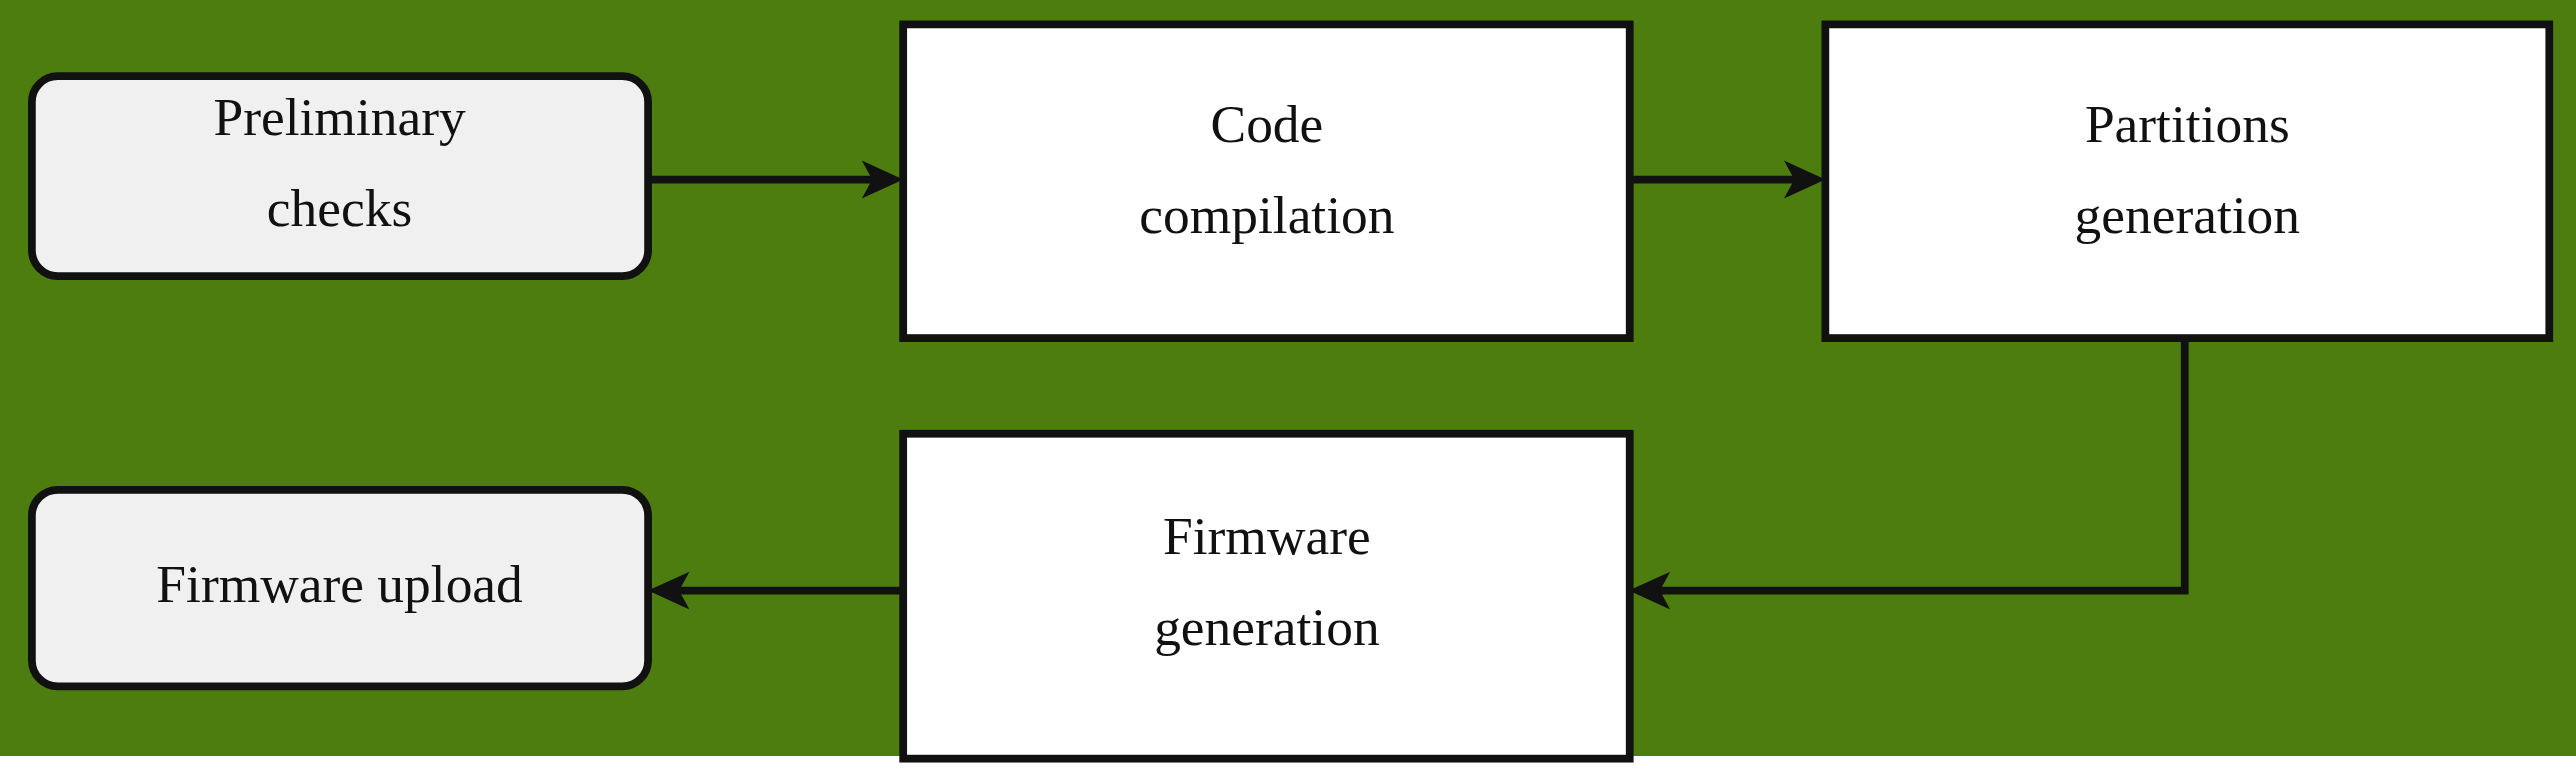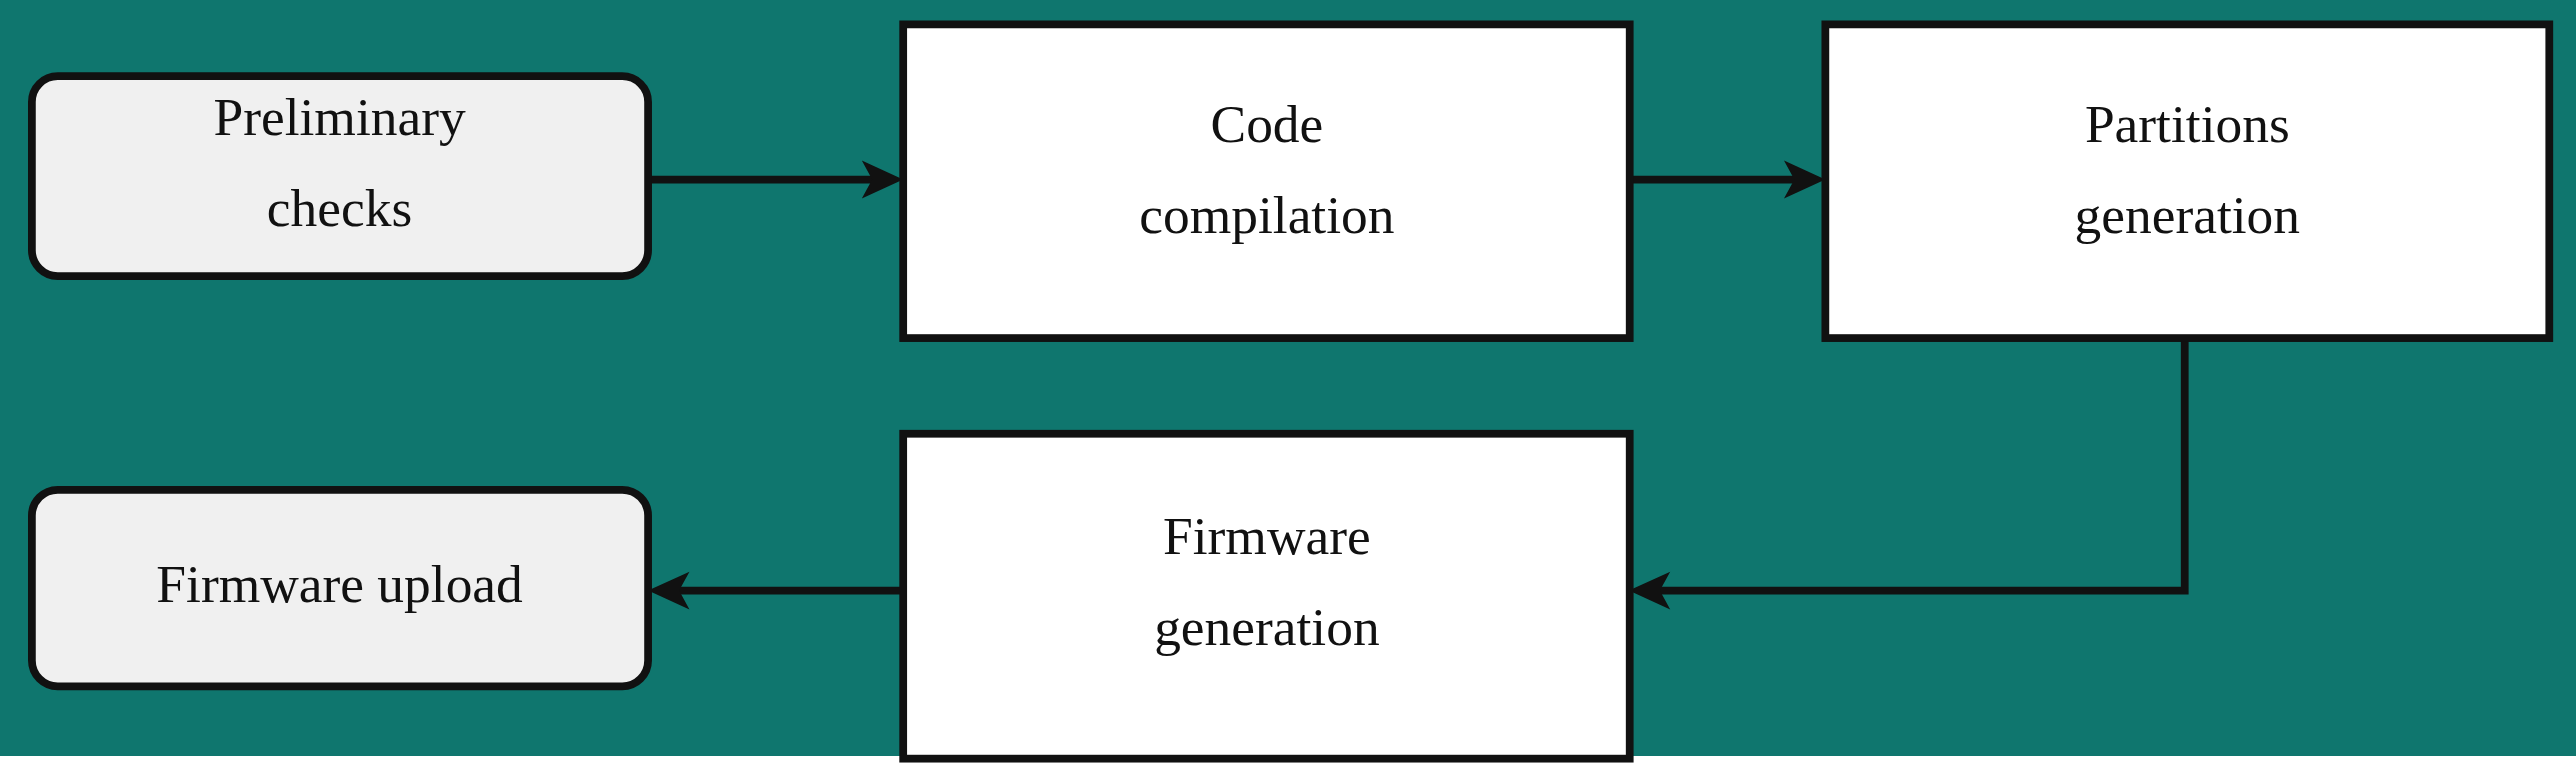--- a/index.html
+++ b/index.html
@@ -10,21 +10,21 @@
   body {
     width: 2576px;
     height: 777px;
     overflow: hidden;
     font-family: "Liberation Serif", "DejaVu Serif", serif;
   }
   #flow-root {
     position: relative;
     width: 2576px;
     height: 756px;
-    background: #0f766e;
+    background: #4d7c0f;
   }
   #flow-svg {
     position: absolute;
     left: 0;
     top: 0;
     width: 2576px;
     height: 777px;
   }
   .node-label {
     font-family: "Liberation Serif", "DejaVu Serif", serif;

